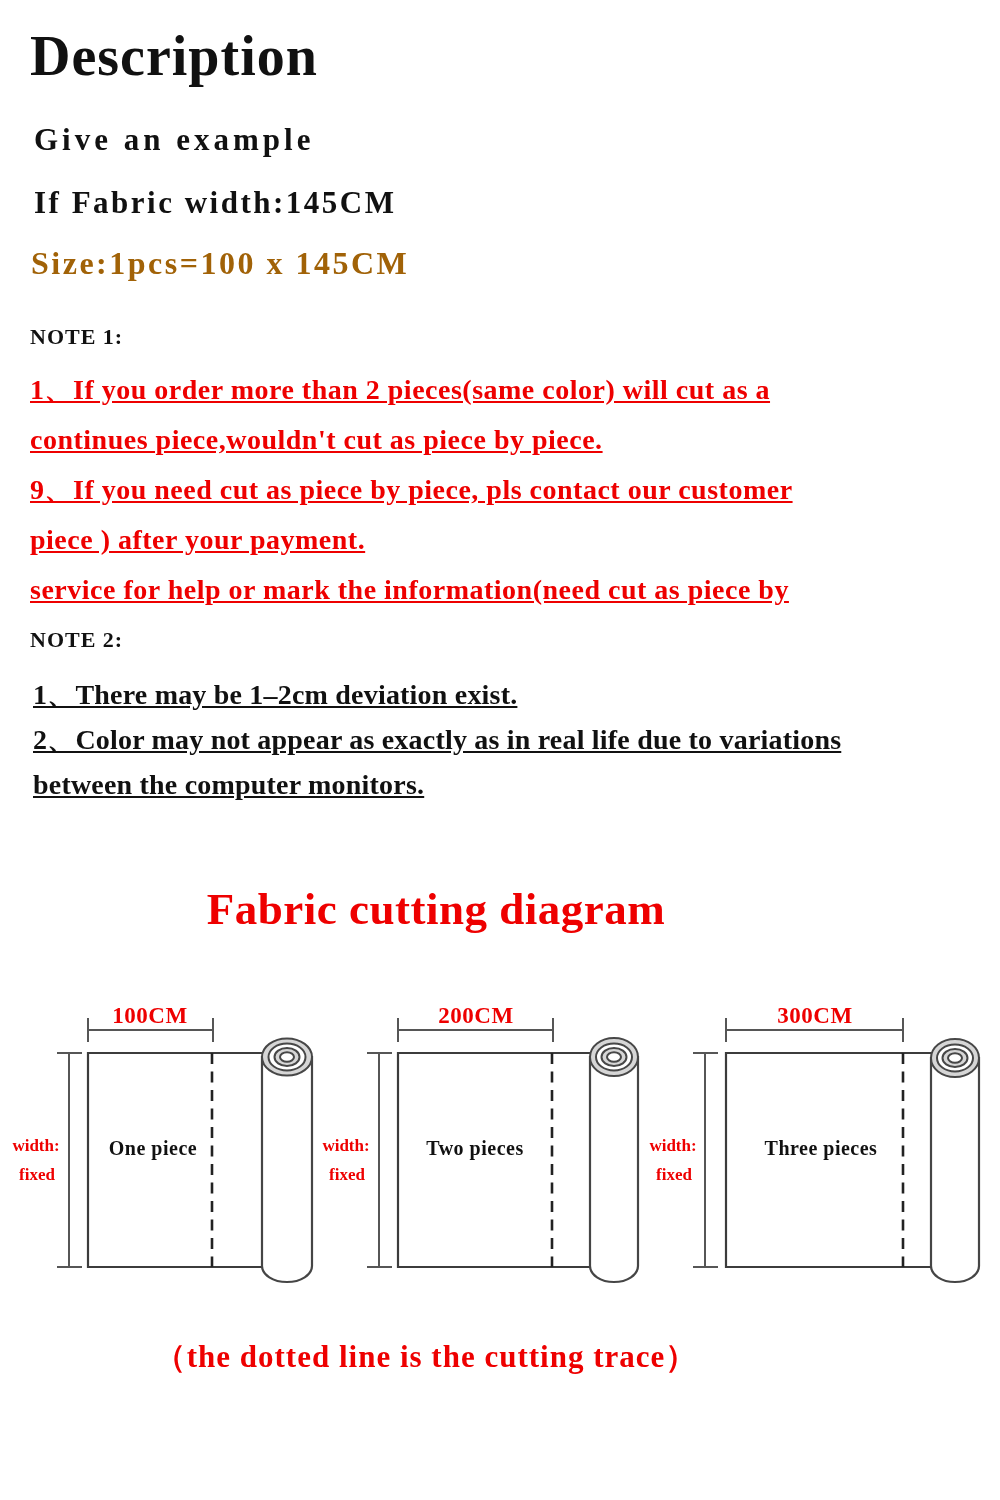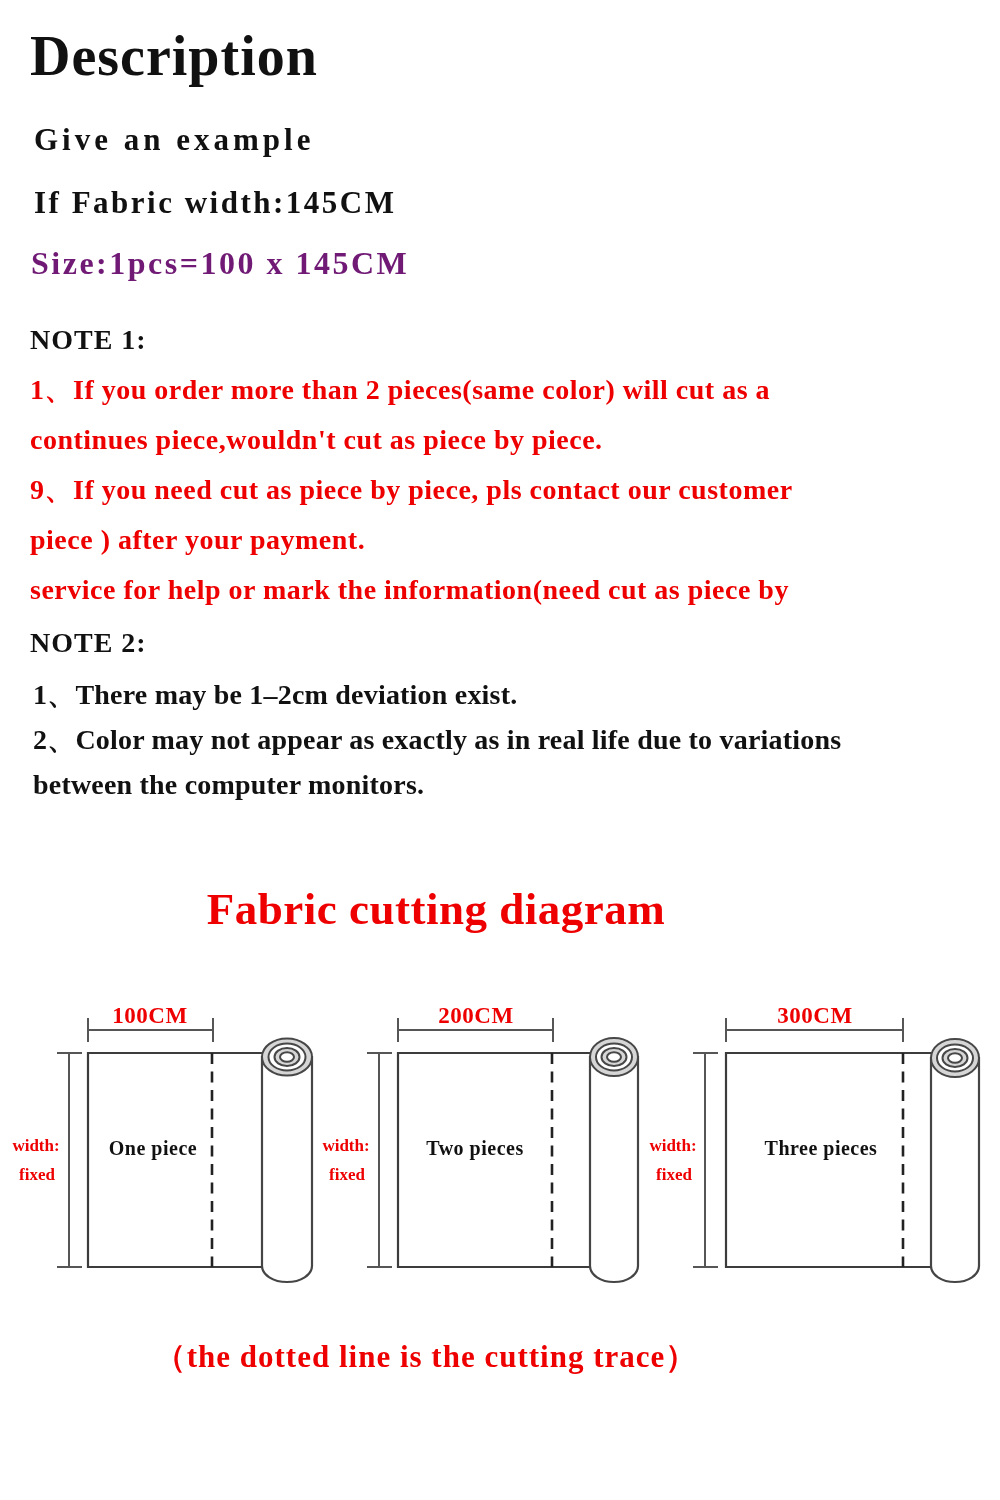--- a/index.html
+++ b/index.html
@@ -5,28 +5,28 @@
   html,body{margin:0;padding:0;background:#ffffff;}
   body{
     width:1000px;height:1500px;position:relative;overflow:hidden;
     font-family:"Liberation Serif","DejaVu Serif",serif;
     font-weight:bold;color:#111111;
   }
   .abs{position:absolute;white-space:nowrap;}
   .page-title{left:30px;top:26px;font-size:56px;letter-spacing:1px;line-height:1.1;}
   .h-example{left:34px;top:122px;font-size:31px;letter-spacing:4px;}
   .h-fabric{left:34px;top:185px;font-size:31px;letter-spacing:2.5px;text-align:center;}
-  .h-size{left:31px;top:245px;font-size:32px;letter-spacing:2.5px;color:#701a75;}
-  .note-head{font-size:28px;letter-spacing:1px;}
+  .h-size{left:31px;top:245px;font-size:32px;letter-spacing:2.5px;color:#a16207;}
+  .note-head{font-size:22px;letter-spacing:1px;}
   .note1-head{left:30px;top:324px;}
   .note2-head{left:30px;top:627px;}
   .note-lines{position:absolute;white-space:nowrap;}
   .note1-lines{left:30px;top:365px;font-size:28px;line-height:50px;color:#ee0000;letter-spacing:0.5px;}
   .note2-lines{left:33px;top:672px;font-size:28px;line-height:45px;color:#111111;letter-spacing:0.2px;}
-  .note-lines > div{display:block;}
+  .note-lines > div{display:block;text-decoration:underline;}
   .diagram-title{left:0;top:884px;width:872px;text-align:center;font-size:45px;letter-spacing:0.5px;color:#ee0000;line-height:1.15;}
   .caption{left:0;top:1336px;width:852px;text-align:center;font-size:31px;letter-spacing:1px;color:#ee0000;}
   svg.diagrams{position:absolute;left:0;top:0;width:1000px;height:1500px;}
   .dim{stroke:#565656;stroke-width:2;fill:none;}
   .sheet{stroke:#3c3c3c;stroke-width:2.2;fill:none;}
   .cut{stroke:#222222;stroke-width:2.6;stroke-dasharray:11 7.5;fill:none;}
   .tube{fill:#ffffff;stroke:#454545;stroke-width:2.2;}
   .ringA{fill:#d6d6d6;stroke:#474747;stroke-width:2;}
   .ringB{fill:#ffffff;stroke:#474747;stroke-width:2;}
   text{font-family:"Liberation Serif","DejaVu Serif",serif;font-weight:bold;text-anchor:middle;}

